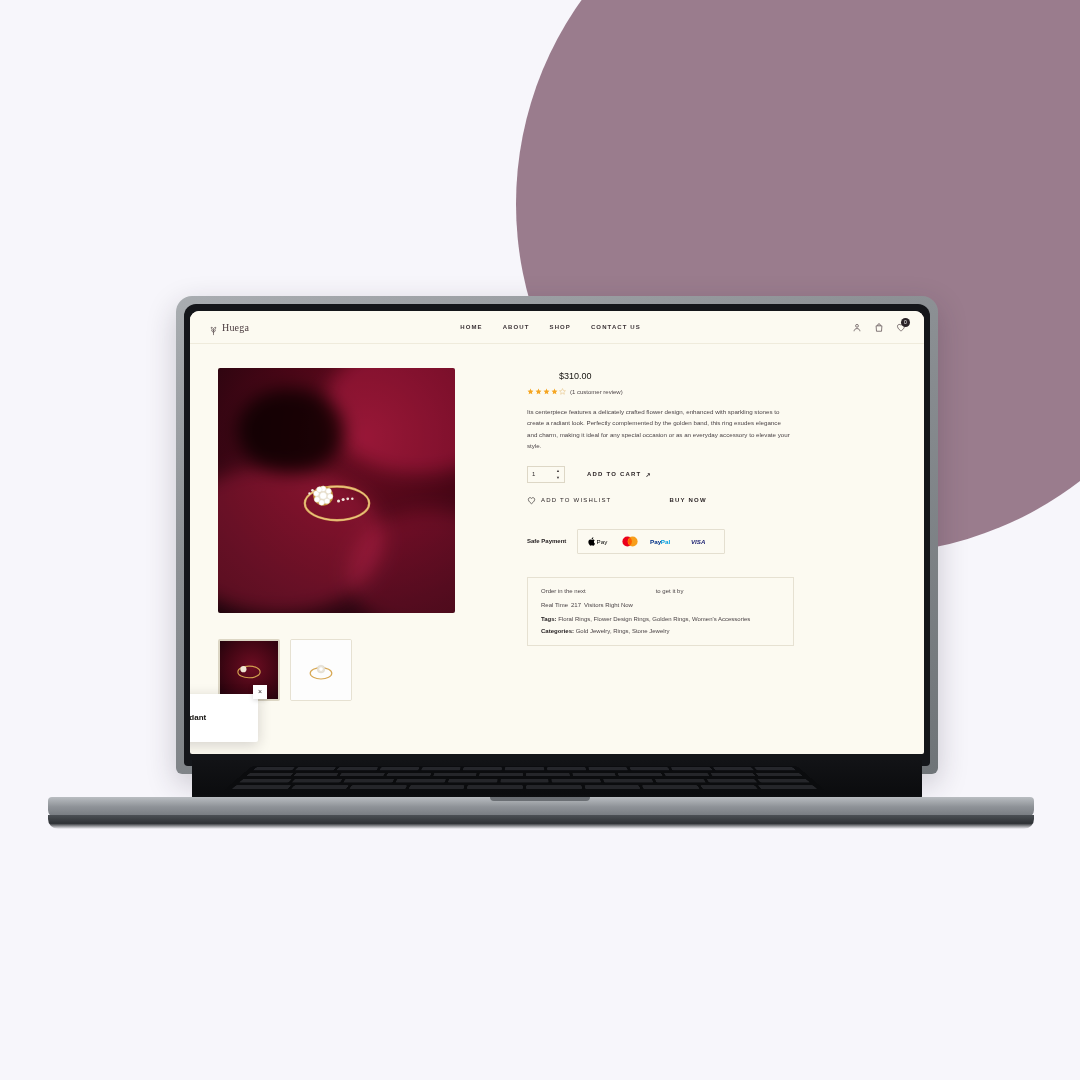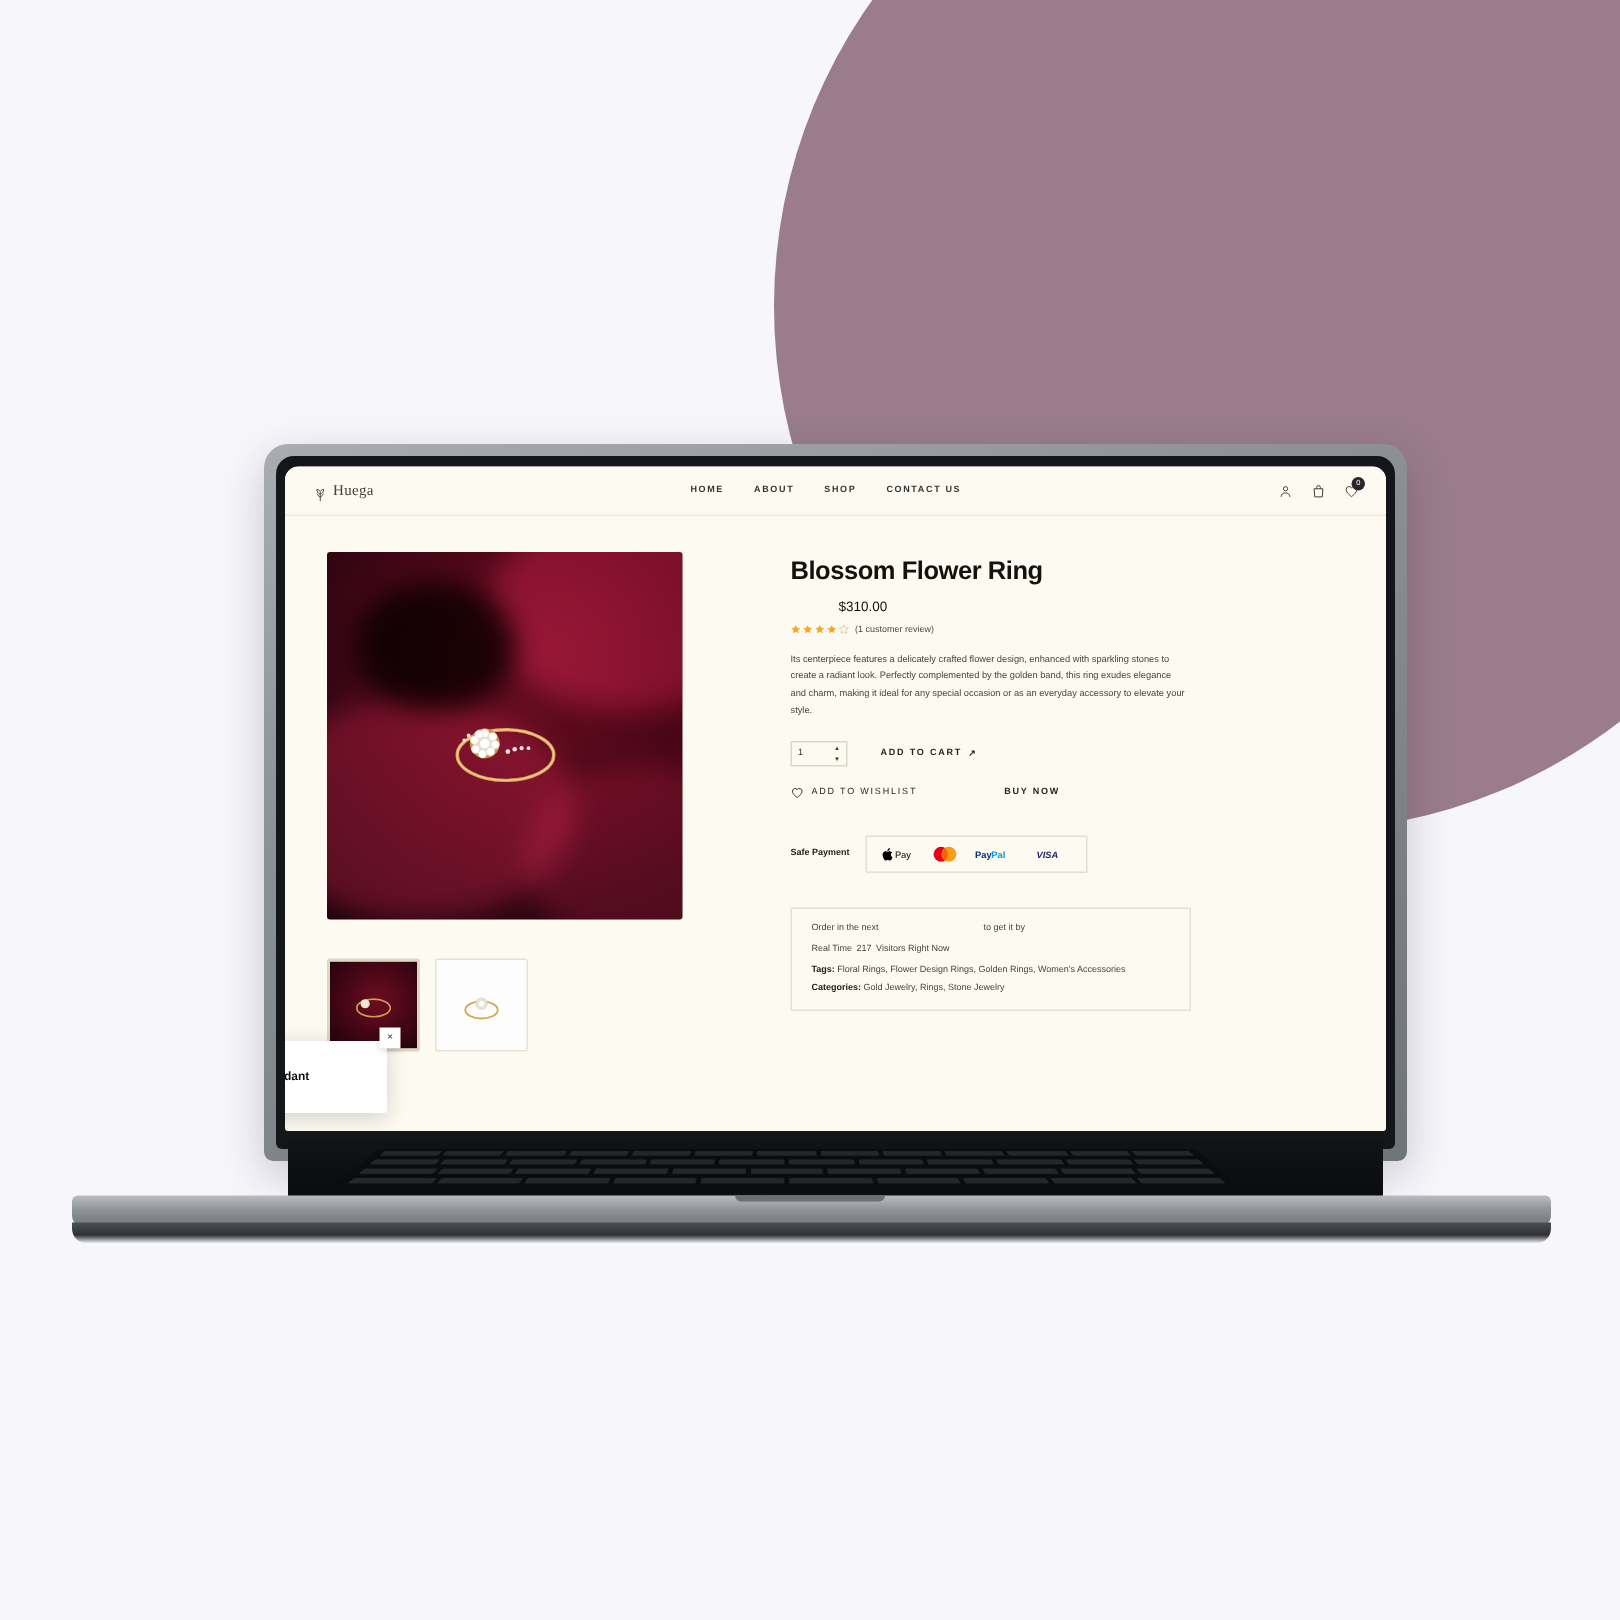--- a/index.html
+++ b/index.html
@@ -362,21 +362,20 @@
 
         <div class="notify">
           <span class="notify-close">×</span>
           <div class="notify-sub">ased a</div>
           <div class="notify-title">ton Pendant</div>
           <div class="notify-time">om</div>
         </div>
       </div>
 
       <div class="details">
-        <h1 class="product-title">Blossom Flower Ring</h1>
         <div class="product-price">$310.00</div>
 
         <div class="rating-row">
           <span class="stars">
             <svg class="star" viewBox="0 0 24 24" fill="#f5a623">
                 <path d="M12 2l3 6.6 7.2.8-5.4 4.9 1.5 7.1L12 17.8 5.7 21.4l1.5-7.1L1.8 9.4l7.2-.8L12 2z"></path>
               </svg>
             <svg class="star" viewBox="0 0 24 24" fill="#f5a623">
                 <path d="M12 2l3 6.6 7.2.8-5.4 4.9 1.5 7.1L12 17.8 5.7 21.4l1.5-7.1L1.8 9.4l7.2-.8L12 2z"></path>
               </svg>

